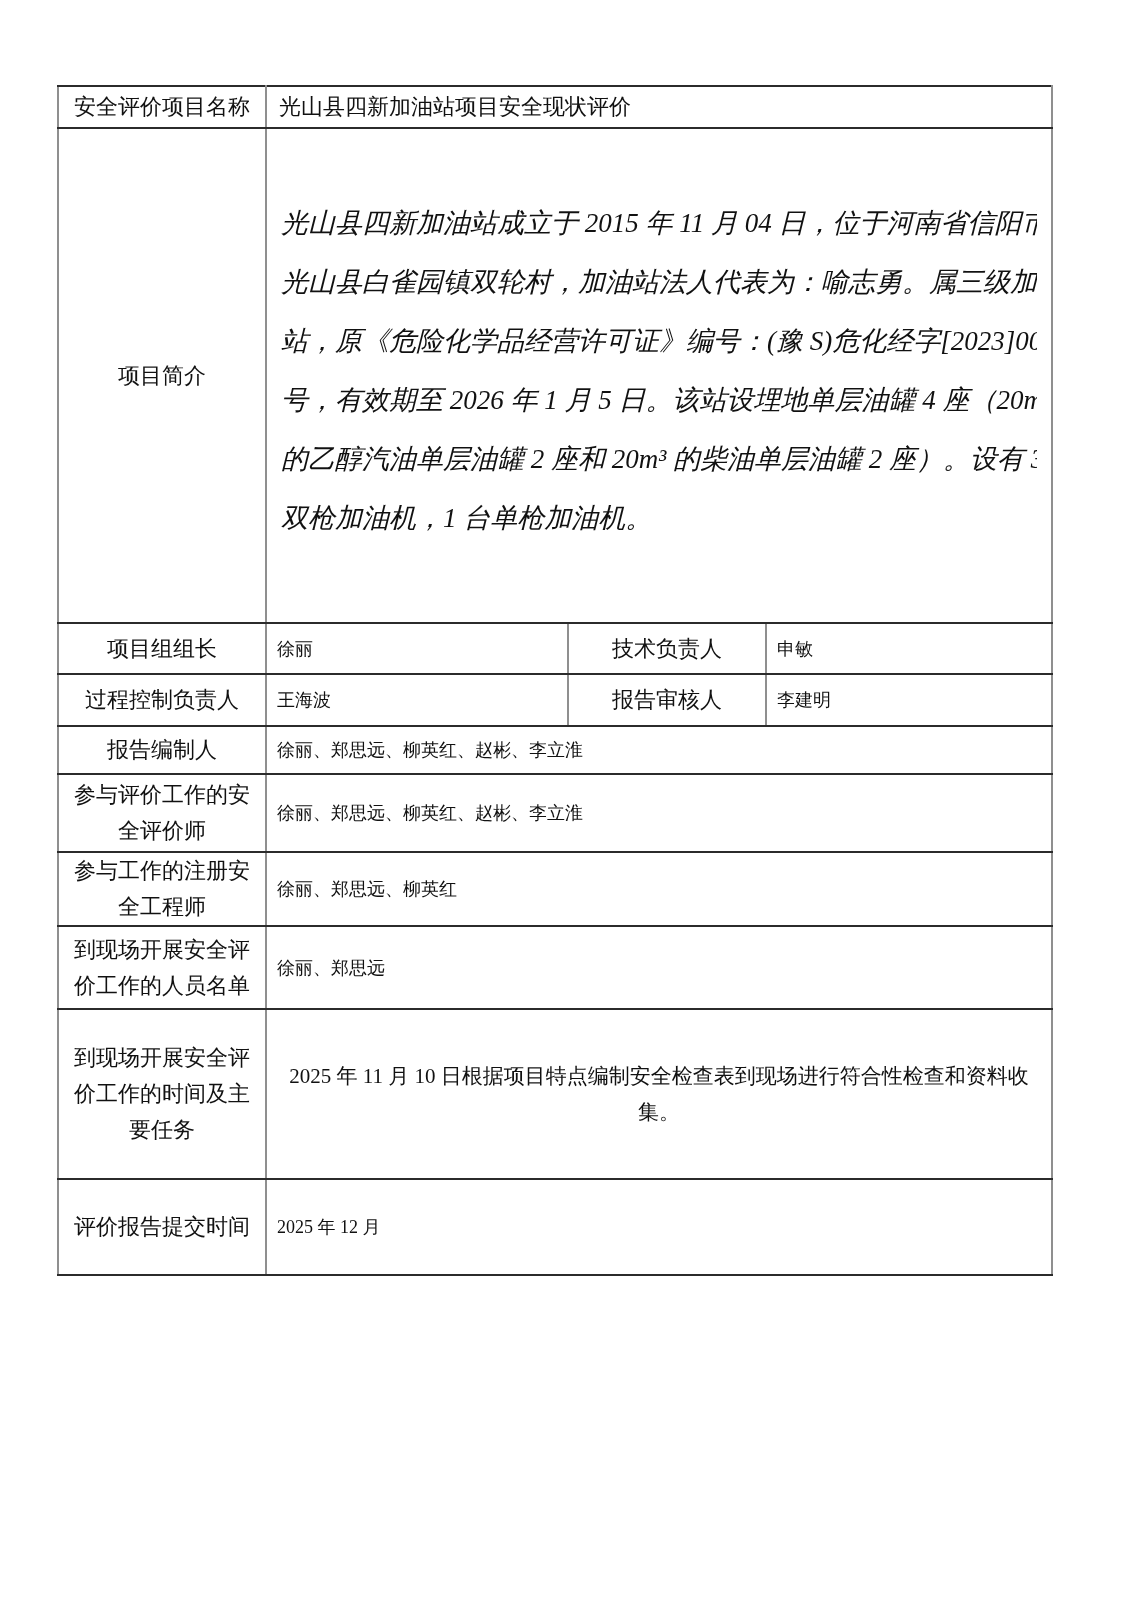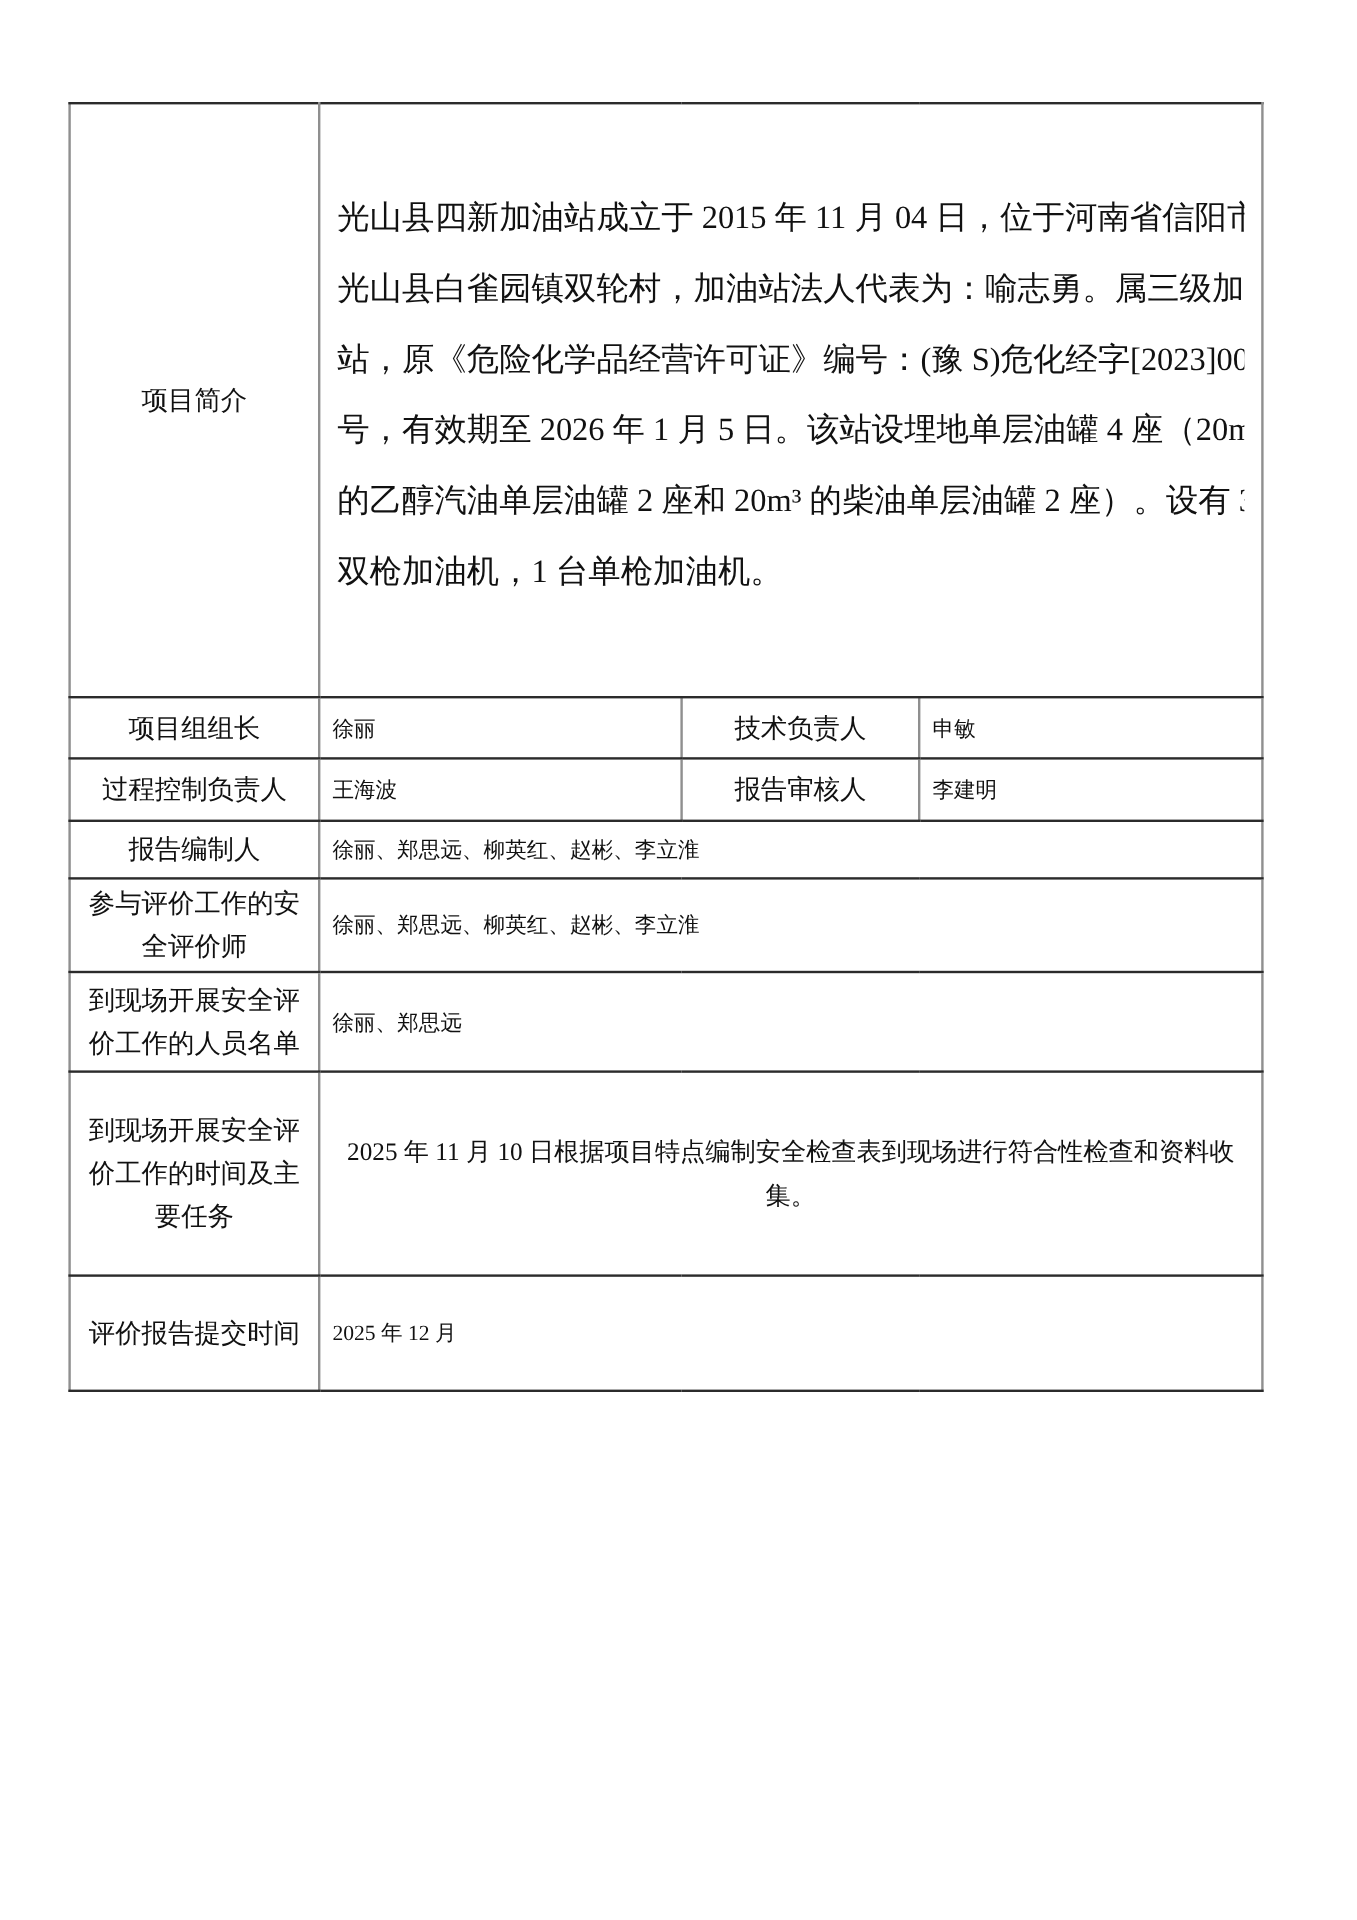--- a/index.html
+++ b/index.html
@@ -57,20 +57,21 @@
     padding: 0 12px;
   }
   td.value-center {
     font-size: 18px;
     line-height: 34px;
     padding: 0 10px;
   }
   td.intro-cell {
     vertical-align: top;
     padding: 2px 14px 12px 14px;
+    font-style: italic;
   }
   .intro-line {
     font-size: 27px;
     height: 59px;
     line-height: 59px;
     text-align: justify;
     text-align-last: justify;
     overflow: hidden;
     white-space: nowrap;
   }
@@ -90,20 +91,24 @@
 <div class="page">
   <table class="form">
     <colgroup>
       <col style="width:208px">
       <col style="width:302px">
       <col style="width:198px">
       <col style="width:286px">
     </colgroup>
 
     <tbody>
+        <tr class="r1">
+      <td class="label">安全评价项目名称</td>
+      <td class="value-left" colspan="3">光山县四新加油站项目安全现状评价</td>
+    </tr>
 
     <tr class="r2">
       <td class="label">项目简介</td>
       <td class="intro-cell" colspan="3">
         <div class="intro-line">光山县四新加油站成立于 2015 年 11 月 04 日，位于河南省信阳市</div>
         <div class="intro-line">光山县白雀园镇双轮村，加油站法人代表为：喻志勇。属三级加油</div>
         <div class="intro-line">站，原《危险化学品经营许可证》编号：(豫 S)危化经字[2023]00325</div>
         <div class="intro-line">号，有效期至 2026 年 1 月 5 日。该站设埋地单层油罐 4 座（20m³</div>
         <div class="intro-line">的乙醇汽油单层油罐 2 座和 20m³ 的柴油单层油罐 2 座）。设有 3 台</div>
         <div class="intro-line last">双枪加油机，1 台单枪加油机。</div>
@@ -127,20 +132,24 @@
     <tr class="r5">
       <td class="label">报告编制人</td>
       <td class="value-center" colspan="3">徐丽、郑思远、柳英红、赵彬、李立淮</td>
     </tr>
 
     <tr class="r6">
       <td class="label">参与评价工作的安全评价师</td>
       <td class="value-center" colspan="3">徐丽、郑思远、柳英红、赵彬、李立淮</td>
     </tr>
 
+    <tr class="r7">
+      <td class="label">参与工作的注册安全工程师</td>
+      <td class="value-center" colspan="3">徐丽、郑思远、柳英红</td>
+    </tr>
 
     <tr class="r8">
       <td class="label">到现场开展安全评价工作的人员名单</td>
       <td class="value-center" colspan="3">徐丽、郑思远</td>
     </tr>
 
     <tr class="r9">
       <td class="label">到现场开展安全评价工作的时间及主要任务</td>
       <td class="task-value" colspan="3">2025 年 11 月 10 日根据项目特点编制安全检查表到现场进行符合性检查和资料收集。</td>
     </tr>

